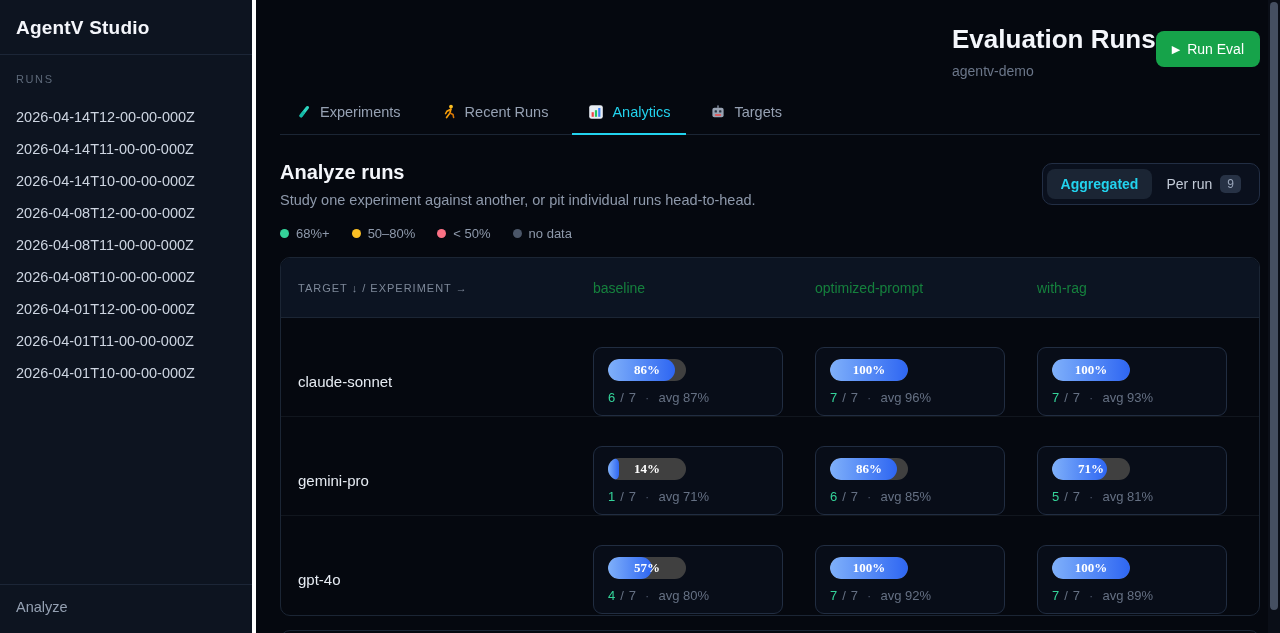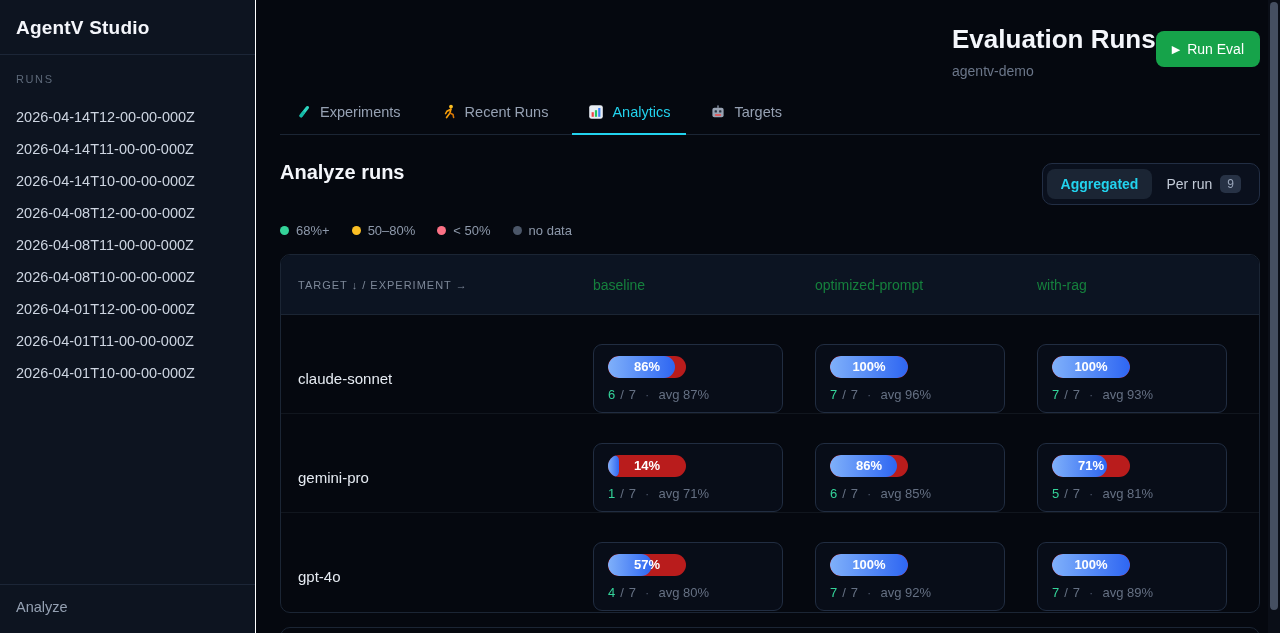--- a/index.html
+++ b/index.html
@@ -6,21 +6,21 @@
   html,body { width:1280px; height:633px; overflow:hidden; }
   body {
     font-family:"Liberation Sans","DejaVu Sans",sans-serif;
     background:#05080f; color:#e2e8f0;
   }
   .app { display:flex; width:1280px; height:633px; position:relative; }
 
   
   .sidebar {
     width:256px; flex:0 0 256px; background:#0d1420;
-    border-right:1px solid #ffffff; display:flex; flex-direction:column;
+    border-right:4px solid #ffffff; display:flex; flex-direction:column;
   }
   .sidebar-header { padding:17px 16px 15px; border-bottom:1px solid #1c2637; }
   .app-title { font-size:19px; font-weight:bold; color:#f4f6fb; letter-spacing:0.2px; }
   .sidebar-body { flex:1 1 auto; padding:16px; overflow:hidden; }
   .runs-label { font-size:11px; letter-spacing:1.6px; color:#5d6979; margin:2px 0 16px; }
   .run-item { font-size:14.5px; color:#cdd5e1; padding:8px 0; cursor:pointer; white-space:nowrap; }
   .sidebar-footer { border-top:1px solid #1c2637; padding:14px 16px 18px; }
   .settings-link { font-size:14.5px; color:#94a0b2; cursor:pointer; }
 
   
@@ -86,21 +86,21 @@
     align-items:center; height:71px; border-bottom:1px solid rgba(148,163,184,0.09);margin-top:28px;
   }
   .matrix-row:last-child { border-bottom:none; }
   .target-name { font-size:15px; color:#e6ebf2; padding-left:17px; }
   .score-card {
     width:190px; background:#080d18; border:1px solid #212d41; border-radius:9px;
     padding:11px 14px 10px; cursor:pointer;
   }
   .pill {
     position:relative; width:78px; height:22px; border-radius:999px;
-    background:#b91c1c; overflow:hidden;
+    background:#404040; overflow:hidden;font-family:Liberation Serif, serif;
   }
   .pill-fill {
     position:absolute; left:0; top:0; bottom:0; border-radius:999px;
     background:linear-gradient(90deg,#7fb0fa,#2e66f2);
   }
   .pill-label {
     position:absolute; inset:0; text-align:center; line-height:22px;
     font-size:13px; font-weight:bold; color:#ffffff;
   }
   .cell-sub { margin-top:9px; font-size:13px; color:#657083; display:flex; align-items:center; }
@@ -210,20 +210,21 @@
               <rect x="4.8" y="10.2" width="6.4" height="1.5" rx="0.7" fill="#ef4444"></rect>
             </svg>
         </span>
         <span>Targets</span>
       </div>
     </nav>
 
     <div class="analyze-row">
       <div>
         <div class="analyze-title">Analyze runs</div>
+        <div class="analyze-desc">Study one experiment against another, or pit individual runs head-to-head.</div>
       </div>
       <div class="view-toggle">
         <div class="toggle-seg active">
           <span>Aggregated</span>
         </div>
         <div class="toggle-seg">
           <span>Per run</span>
           <span class="count-badge">9</span>
         </div>
       </div>

